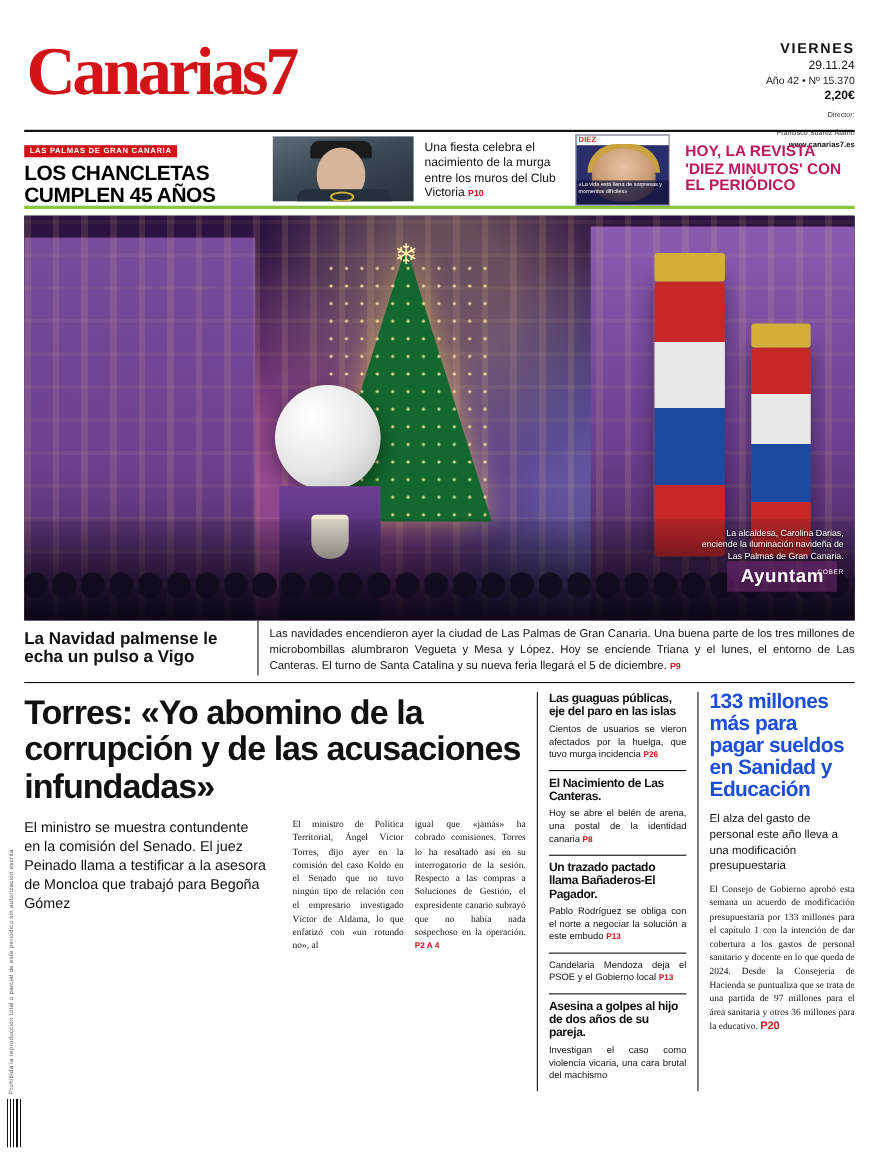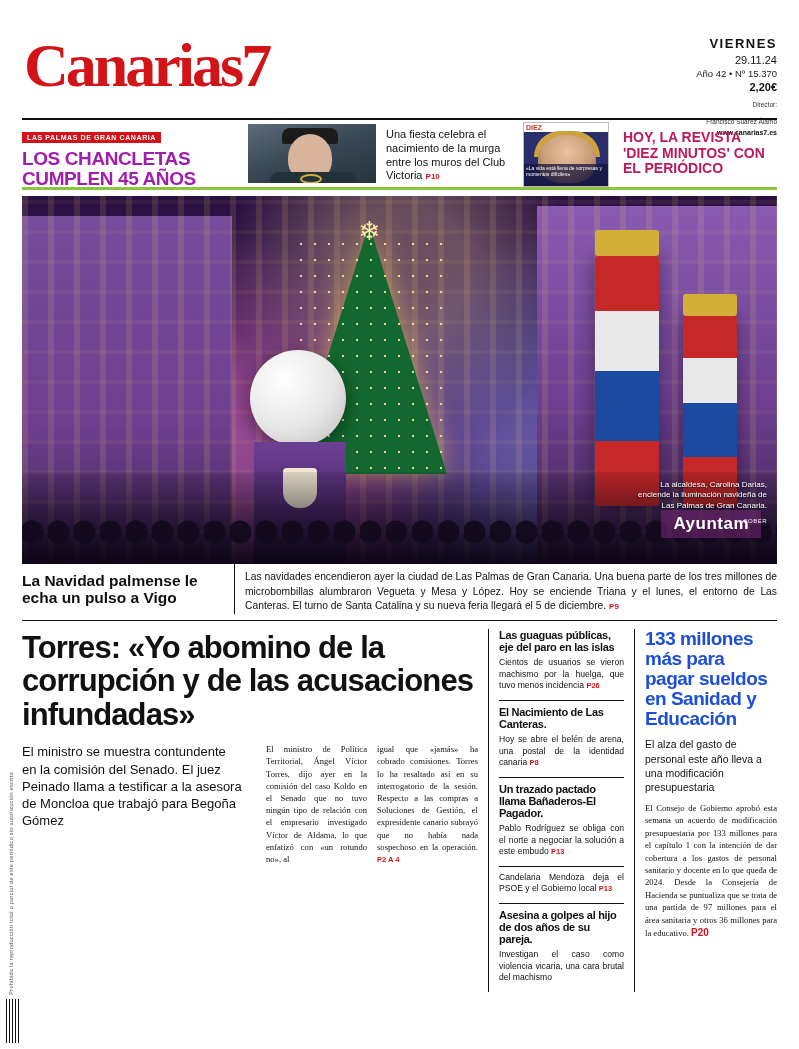--- a/index.html
+++ b/index.html
@@ -70,21 +70,21 @@
     background: #d21317; color: #fff;
     font-family: "Liberation Sans", sans-serif;
     font-size: 7px; font-weight: bold; letter-spacing: .6px;
     padding: 2px 5px 2px 5px;
   }
   .ts-head {
     font-family: "Liberation Sans", sans-serif;
     font-weight: bold;
     font-size: 19px;
     line-height: 1.05;
-    color: #a21caf;
+    color: #000000;
     margin-top: 5px;
     letter-spacing: -.4px;
   }
   .ts-photo {
     width: 128px; margin: 4px 10px 4px 8px;
     position: relative; overflow: hidden;
     background: linear-gradient(160deg,#5d6c7a 0%,#3a4a57 45%,#27323c 100%);
   }
   .ts-photo .face {
     position: absolute; left: 40px; top: 10px;
@@ -442,21 +442,21 @@
         <div class="c">
           <span>igual que «jamás» ha cobrado comisiones. Torres lo ha resaltado así en su interrogatorio de la sesión. Respecto a las compras a Soluciones de Gestión, el expresidente canario subrayó que no había nada sospechoso en la operación.</span>
           <span class="ref">P2 A 4</span>
         </div>
       </div>
     </div>
 
     <div class="col-mid">
       <div class="brief">
         <h3>Las guaguas públicas, eje del paro en las islas</h3>
-        <p><span>Cientos de usuarios se vieron machismo por la huelga, que tuvo menos incidencia</span> <span class="ref">P26</span></p>
+        <p><span>Cientos de usuarios se vieron afectados por la huelga, que tuvo murga incidencia</span> <span class="ref">P26</span></p>
       </div>
       <div class="brief">
         <h3>El Nacimiento de Las Canteras.</h3>
         <p><span>Hoy se abre el belén de arena, una postal de la identidad canaria</span> <span class="ref">P8</span></p>
       </div>
       <div class="brief">
         <h3>Un trazado pactado llama Bañaderos-El Pagador.</h3>
         <p><span>Pablo Rodríguez se obliga con el norte a negociar la solución a este embudo</span> <span class="ref">P13</span></p>
       </div>
       <div class="brief">

